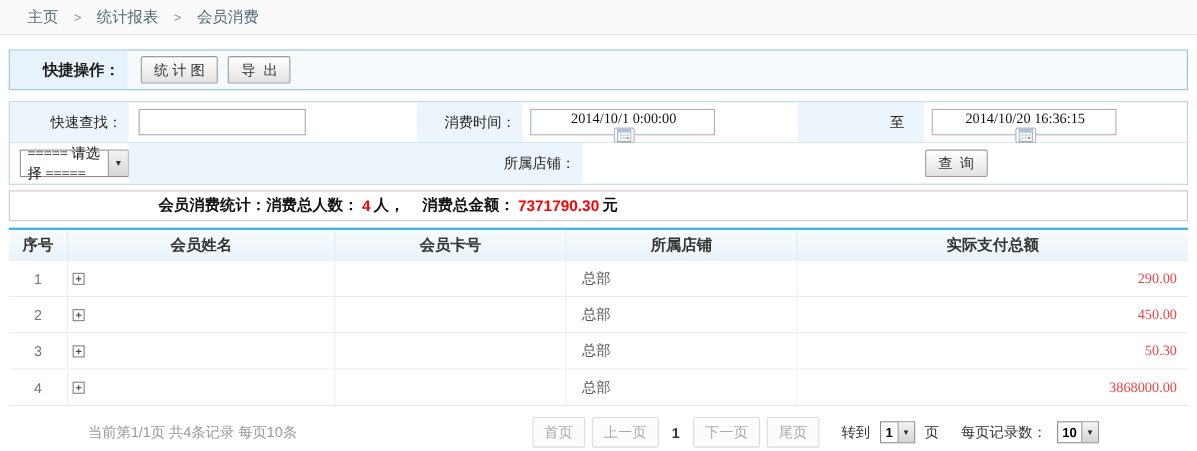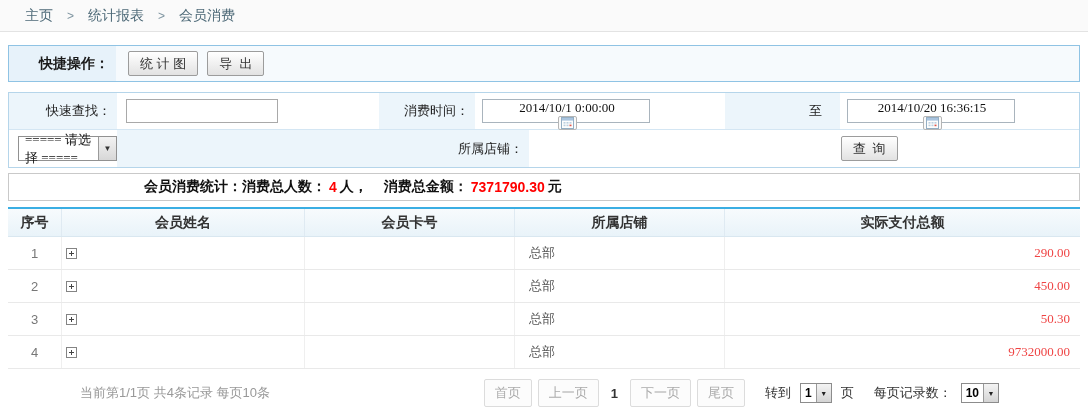--- a/index.html
+++ b/index.html
@@ -213,21 +213,21 @@
     <div class="c-amt">50.30</div>
   </div>
   <div class="trow">
     <div class="c-no">4</div>
     <div class="c-card">
       <button class="expander"></button>
       <span></span>
     </div>
     <div class="c-name"></div>
     <div class="c-store">总部</div>
-    <div class="c-amt">9732000.00</div>
+    <div class="c-amt">3868000.00</div>
   </div>
 </div>
 
 <div class="pagebar">
   <span class="summary">当前第1/1页 共4条记录 每页10条</span>
   <div class="pager">
     <button class="pbtn">首页</button>
     <button class="pbtn">上一页</button>
     <span class="pcur">1</span>
     <button class="pbtn">下一页</button>

